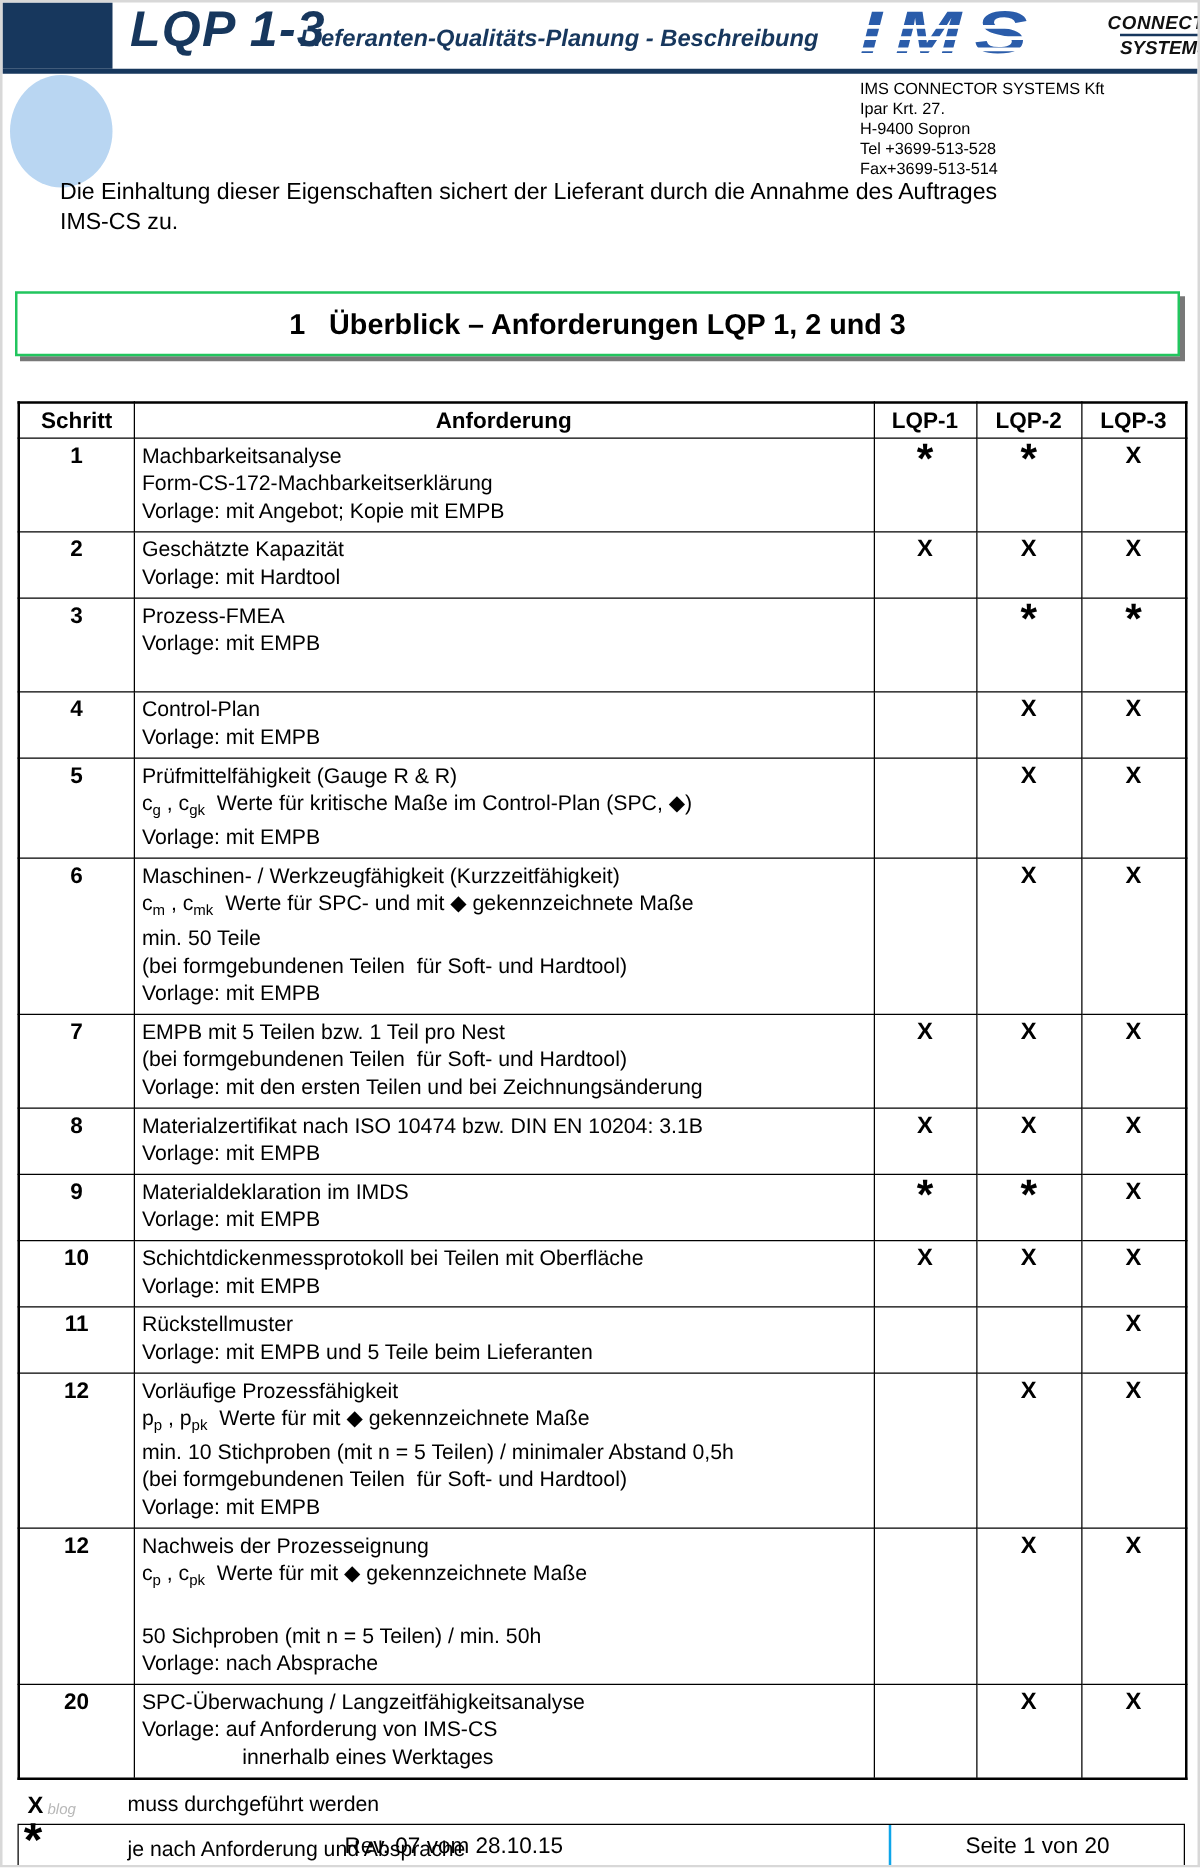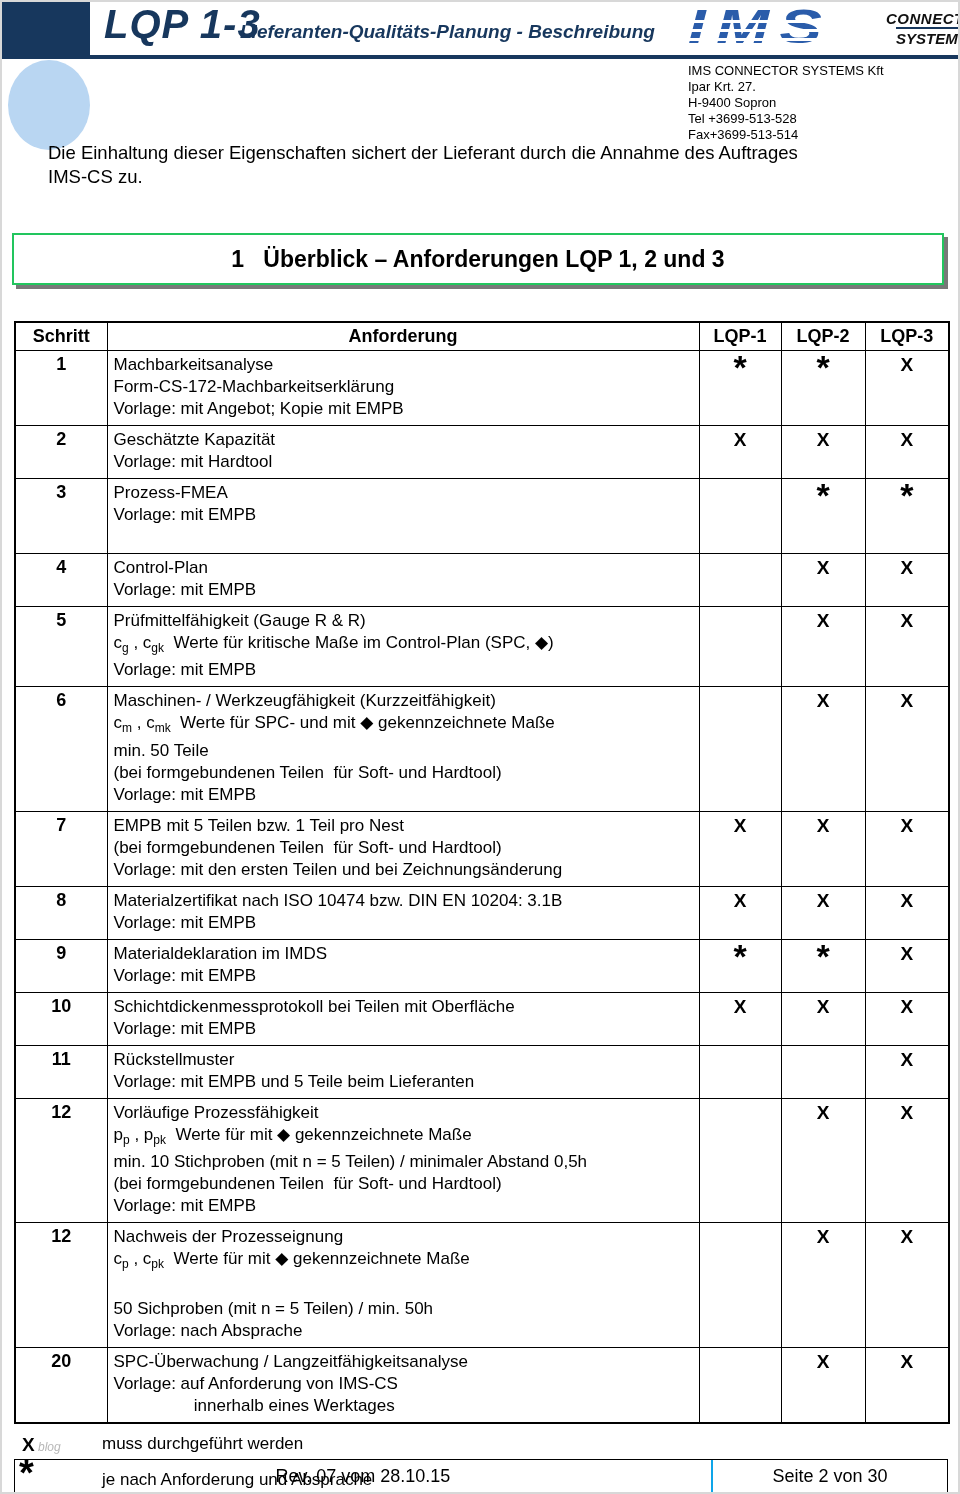--- a/index.html
+++ b/index.html
@@ -291,16 +291,16 @@
         <span class="legend-sym star-sym">*</span>
         <span class="legend-text">je nach Anforderung und Absprache</span>
       </div>
     </div>
   </div>
 
   <div class="watermark">blog</div>
 
   <div class="footer">
     <div class="footer-center">Rev. 07 vom 28.10.15</div>
-    <div class="footer-right">Seite 2 von 30</div>
+    <div class="footer-right">Seite 1 von 20</div>
   </div>
 
 </div>
 
 </body></html>

